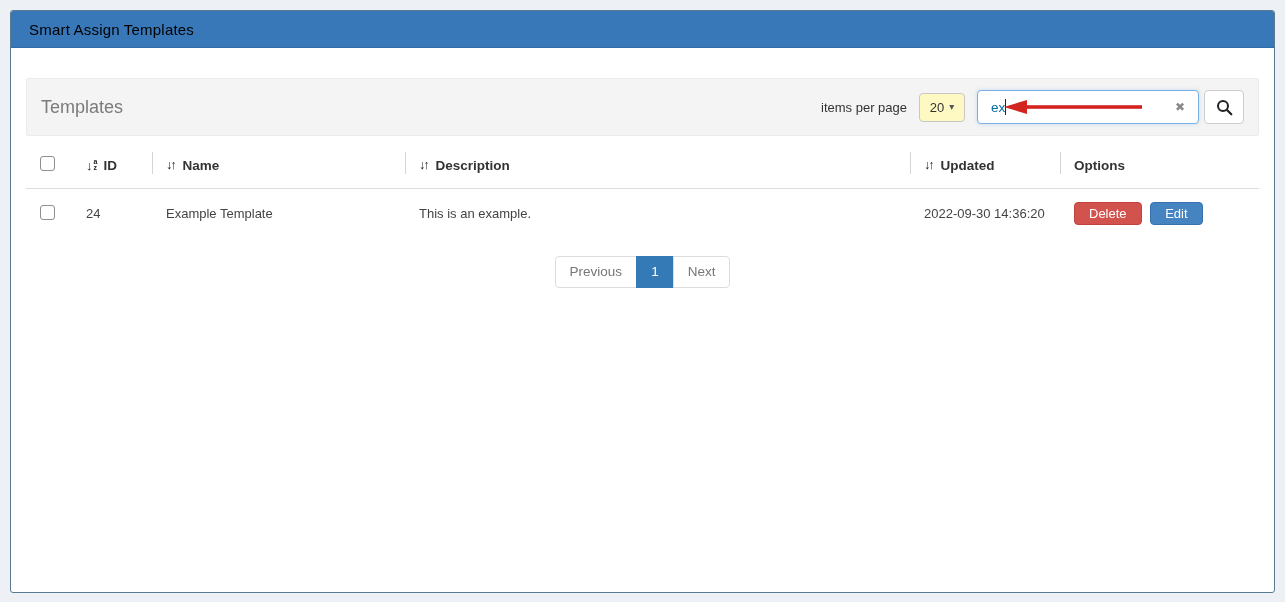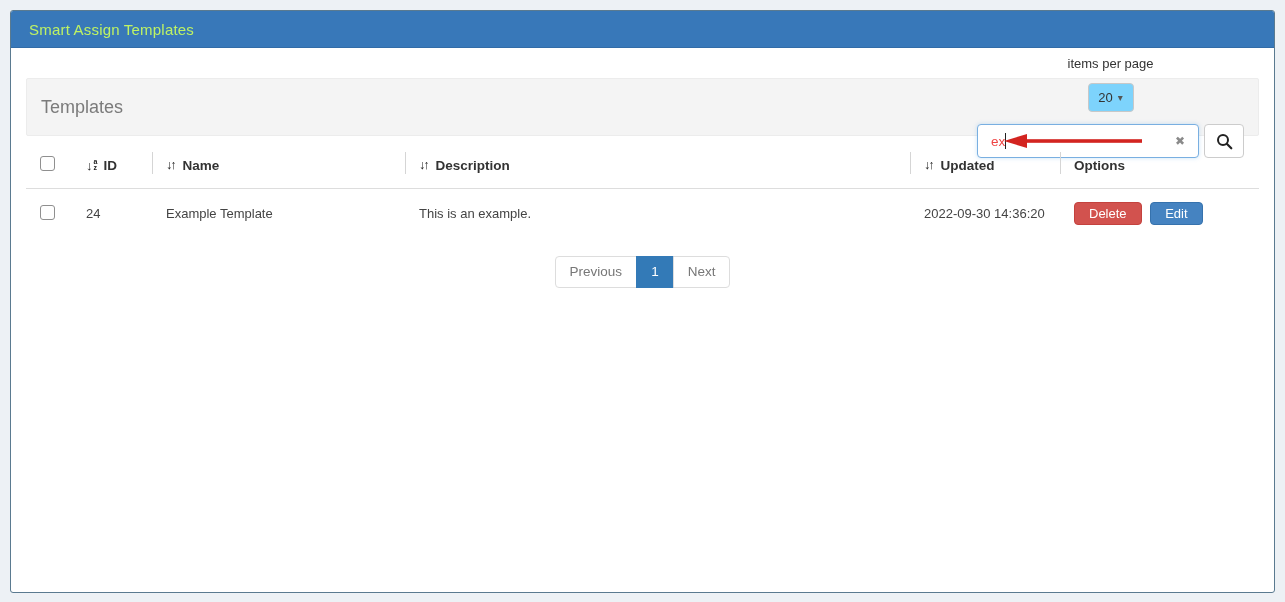--- a/index.html
+++ b/index.html
@@ -21,42 +21,42 @@
   .panel-heading {
     height: 37px;
     background: #3878b9;
     border-bottom: 1px solid #326ca7;
     border-radius: 2px 2px 0 0;
     display: flex;
     align-items: center;
     padding: 0 18px;
   }
   .panel-heading .title {
-    color: #bef264;
+    color: #000000;
     font-size: 15px;
     letter-spacing: .2px;
   }
   .content { padding: 30px 15px 0 15px; }
 
   
   .toolbar {
     background: #f4f4f4;
     border: 1px solid #ececec;
     border-radius: 2px;
     height: 58px;
     display: flex;
     align-items: center;
     justify-content: space-between;
     padding: 0 14px 0 14px;
   }
   .toolbar-heading { font-size: 18px; color: #7b7b7b; }
-  .toolbar-controls { display: flex; align-items: center; gap: 12px; flex-direction: column; }
+  .toolbar-controls { display: flex; align-items: center; gap: 12px; }
   .ipp-label { font-size: 13px; color: #333; }
   .ipp-select {
-    background: #7dd3fc;
+    background: #fef9c3;
     border: 1px solid #c8c8c8;
     border-radius: 4px;
     height: 29px;
     min-width: 46px;
     display: inline-flex;
     align-items: center;
     justify-content: center;
     gap: 5px;
     padding: 0 7px;
     font-size: 13px;
@@ -66,21 +66,21 @@
   .ipp-select .caret { font-size: 10px; color: #555; line-height: 1; }
 
   .search-group { display: flex; align-items: center; gap: 5px; }
   .search-wrap { position: relative; }
   .search-input {
     width: 222px; height: 34px;
     border: 1px solid #79afe1;
     border-radius: 4px;
     padding: 0 40px 0 13px;
     font-size: 13.5px;
-    color: #ef4444;
+    color: #0369a1;
     font-family: "Liberation Sans", "DejaVu Sans", sans-serif;
     outline: none;
     box-shadow: 0 0 4px rgba(102,175,233,.35);
   }
   .text-caret {
     position: absolute;
     left: 28px; top: 9px;
     width: 1px; height: 16px;
     background: #222;
   }

